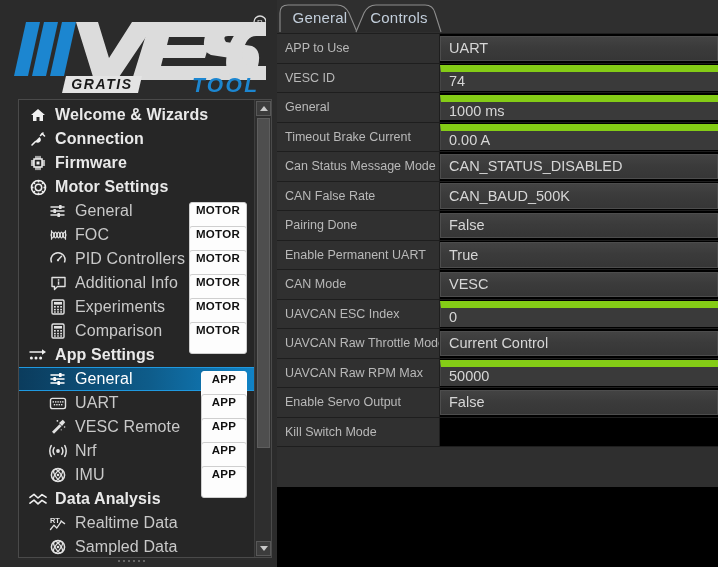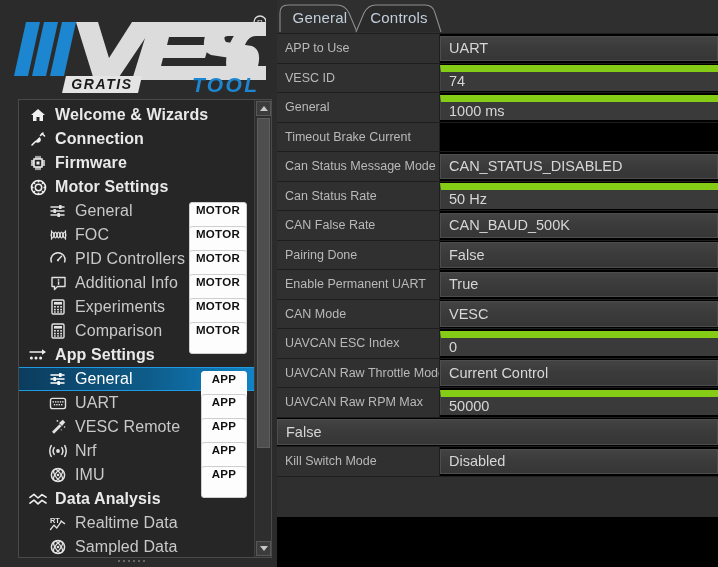--- a/index.html
+++ b/index.html
@@ -459,30 +459,27 @@
         <div class="prow">
           <div class="pname">VESC ID</div>
           <div class="pval">74</div>
         </div>
         <div class="prow">
           <div class="pname">General</div>
           <div class="pval">1000 ms</div>
         </div>
         <div class="prow">
           <div class="pname">Timeout Brake Current</div>
+          <div class="pval">0.00 A</div>
         </div>
         <div class="prow">
           <div class="pname">Can Status Message Mode</div>
           <div class="pval combo">CAN_STATUS_DISABLED</div>
         </div>
         <div class="prow">
-          <div class="pname">Can Status Rate</div>
-          <div class="pval">50 Hz</div>
-        </div>
-        <div class="prow">
           <div class="pname">CAN False Rate</div>
           <div class="pval combo">CAN_BAUD_500K</div>
         </div>
         <div class="prow">
           <div class="pname">Pairing Done</div>
           <div class="pval combo">False</div>
         </div>
         <div class="prow">
           <div class="pname">Enable Permanent UART</div>
           <div class="pval combo">True</div>
@@ -497,22 +494,22 @@
         </div>
         <div class="prow">
           <div class="pname">UAVCAN Raw Throttle Mode</div>
           <div class="pval combo">Current Control</div>
         </div>
         <div class="prow">
           <div class="pname">UAVCAN Raw RPM Max</div>
           <div class="pval">50000</div>
         </div>
         <div class="prow">
+          <div class="pname">Enable Servo Output</div>
           <div class="pval combo">False</div>
         </div>
         <div class="prow">
           <div class="pname">Kill Switch Mode</div>
-          <div class="pval combo">Disabled</div>
         </div>
         <div id="tail"></div>
       </div>
   </div>
 </div>
 
 </body></html>

